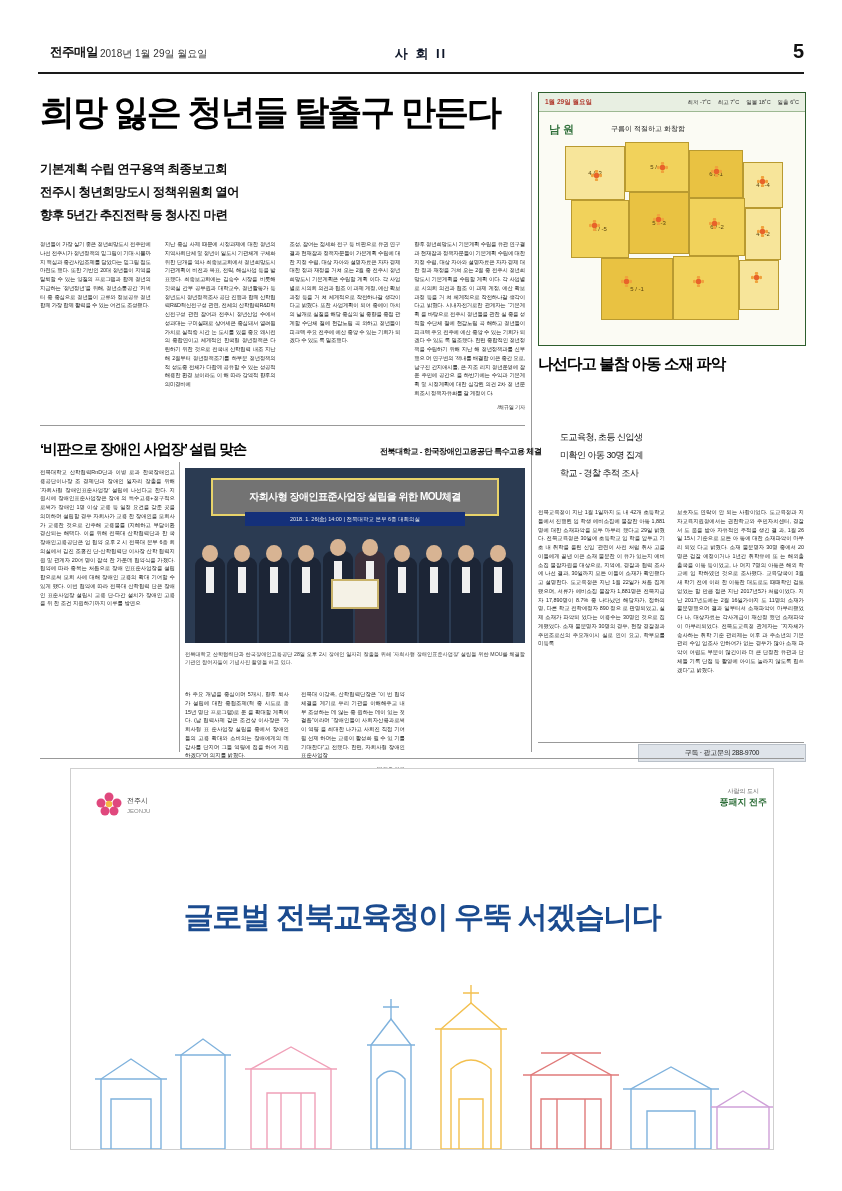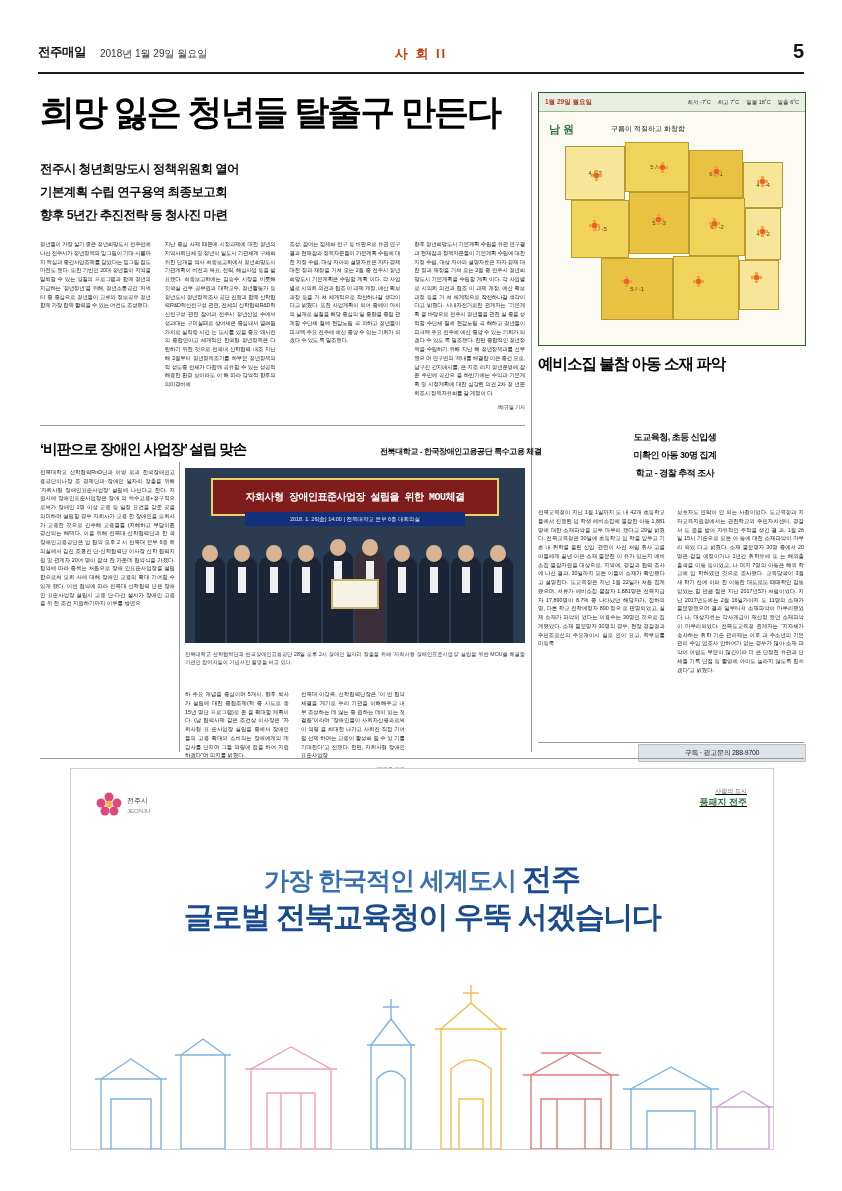--- a/index.html
+++ b/index.html
@@ -3,23 +3,23 @@
 <meta charset="utf-8">
 <style>
   html,body{margin:0;padding:0;background:#d8d8d8;}
   body{font-family:"Liberation Sans", sans-serif;}
   .page{
     width:842px;height:1191px;margin:0 auto;background:#fff;position:relative;
     overflow:hidden;
   }
   
   .masthead{position:absolute;left:38px;top:44px;width:766px;height:26px;}
-  .mh-title{position:absolute;left:0;top:0;font-size:12.5px;font-weight:bold;color:#111;letter-spacing:-0.5px;}
+  .mh-title{position:absolute;left:12px;top:0;font-size:12.5px;font-weight:bold;color:#111;letter-spacing:-0.5px;}
   .mh-date{position:absolute;left:62px;top:3px;font-size:10px;color:#333;}
-  .mh-section{position:absolute;left:0;right:0;top:1px;text-align:center;font-size:13px;font-weight:bold;color:#c2410c;letter-spacing:2px;}
+  .mh-section{position:absolute;left:0;right:0;top:1px;text-align:center;font-size:13px;font-weight:bold;color:#0f172a;letter-spacing:2px;}
   .mh-page{position:absolute;right:0;top:-4px;font-size:20px;font-weight:bold;color:#111;}
   .mh-rule{position:absolute;left:38px;top:72px;width:766px;height:2px;background:#1a1a1a;}
 
   
   .headline{position:absolute;left:40px;top:92px;width:480px;font-size:35px;font-weight:bold;color:#000;letter-spacing:-2px;line-height:1.15;}
   .subhead{position:absolute;left:40px;top:158px;width:300px;font-size:12.5px;font-weight:bold;color:#111;line-height:1.85;letter-spacing:-0.6px;}
 
   
   .lead-cols{position:absolute;left:40px;top:240px;width:485px;height:180px;display:flex;gap:14px;}
   .lead-col{width:148px;font-size:5.4px;line-height:1.62;color:#222;text-align:justify;letter-spacing:-0.2px;}
@@ -35,47 +35,47 @@
   .map-label{position:absolute;left:10px;top:10px;font-size:11px;font-weight:bold;color:#2f6f3a;}
   .map-caption{position:absolute;left:72px;top:12px;font-size:7px;color:#222;}
   .mapshape{position:absolute;left:22px;top:28px;width:224px;height:196px;}
   .cell{position:absolute;border:1px solid #b99a30;background:#f1d25b;display:flex;align-items:center;justify-content:center;font-size:6px;color:#5a4510;}
   .cell.dark{background:#e9c242;}
   .cell.light{background:#f7e59a;}
   .flower{position:absolute;width:11px;height:11px;}
 
   
   .rhead{position:absolute;left:538px;top:352px;width:266px;font-size:15.5px;font-weight:bold;color:#000;letter-spacing:-1px;line-height:1.5;}
-  .rsub{position:absolute;left:560px;top:428px;width:230px;font-size:9px;font-weight:bold;color:#111;line-height:2.0;text-align:center;letter-spacing:-0.5px;}
+  .rsub{position:absolute;left:560px;top:428px;width:230px;font-size:9px;font-weight:normal;color:#111;line-height:2.0;text-align:left;letter-spacing:-0.5px;}
   .rbody{position:absolute;left:538px;top:508px;width:266px;display:flex;gap:12px;}
   .rcol{width:127px;font-size:5.4px;line-height:1.62;color:#222;text-align:justify;}
   .ad-strip{position:absolute;left:638px;top:744px;width:166px;height:16px;background:#dfe4ea;border:1px solid #b9c0c8;font-size:7px;color:#222;display:flex;align-items:center;justify-content:center;letter-spacing:-0.3px;}
 
   
   .mid-title{position:absolute;left:40px;top:440px;width:330px;font-size:14.5px;font-weight:bold;color:#000;letter-spacing:-1px;}
   .mid-kicker{position:absolute;left:380px;top:446px;width:220px;font-size:8px;font-weight:bold;color:#111;letter-spacing:-0.4px;}
   .photo{position:absolute;left:185px;top:468px;width:340px;height:175px;background:#2b3b52;overflow:hidden;}
-  .photo .banner{position:absolute;left:26px;top:10px;right:26px;height:34px;background:#7f1d1d;border:2px solid #e8d36a;display:flex;align-items:center;justify-content:center;font-family:Liberation Mono, monospace;}
+  .photo .banner{position:absolute;left:26px;top:10px;right:26px;height:34px;background:#737373;border:2px solid #e8d36a;display:flex;align-items:center;justify-content:center;}
   .photo .banner span{color:#fff;font-size:10px;font-weight:bold;letter-spacing:-0.5px;}
   .photo .banner2{position:absolute;left:60px;top:44px;right:60px;height:14px;background:#14307a;display:flex;align-items:center;justify-content:center;}
   .photo .banner2 span{color:#e9e9e9;font-size:5.5px;}
   .people{position:absolute;left:0;bottom:0;width:100%;height:112px;}
   .person{position:absolute;bottom:0;width:30px;height:86px;background:#1c2536;border-radius:9px 9px 0 0;}
   .person .head{position:absolute;left:50%;top:-12px;transform:translateX(-50%);width:16px;height:17px;border-radius:50%;background:#d8b493;}
   .person .shirt{position:absolute;left:50%;top:10px;transform:translateX(-50%);width:8px;height:26px;background:#f0f0f0;}
   .cert{position:absolute;left:50%;bottom:34px;transform:translateX(-50%);width:44px;height:26px;background:#f5f2e6;border:2px solid #c9b36a;}
   .photo-cap{position:absolute;left:185px;top:650px;width:340px;font-size:5.2px;line-height:1.6;color:#333;text-align:justify;}
   .mid-left{position:absolute;left:40px;top:468px;width:135px;font-size:5.4px;line-height:1.62;color:#222;text-align:justify;}
   .mid-bottom{position:absolute;left:185px;top:690px;width:340px;display:flex;gap:12px;}
   .mb-col{width:104px;font-size:5.4px;line-height:1.62;color:#222;text-align:justify;}
 
   
   .bigad{position:absolute;left:70px;top:768px;width:702px;height:380px;background:#fff;border:1px solid #cfcfcf;overflow:hidden;}
   .bigad .logo{position:absolute;left:22px;top:18px;width:120px;height:34px;}
-  .bigad .rlogo{position:absolute;right:26px;top:18px;text-align:right;text-decoration:underline;}
+  .bigad .rlogo{position:absolute;right:6px;top:18px;text-align:center;}
   .bigad .rlogo .t1{font-size:6px;color:#666;}
   .bigad .rlogo .t2{font-size:9px;color:#2f6f3a;font-weight:bold;}
   .ad-line1{position:absolute;left:0;right:0;top:90px;text-align:center;font-size:25px;font-weight:bold;color:#3a6fb0;letter-spacing:-1px;}
   .ad-line1 .em{color:#1b4b8f;font-size:30px;}
   .ad-line2{position:absolute;left:0;right:0;top:128px;text-align:center;font-size:30px;font-weight:bold;color:#1b4b8f;letter-spacing:-1.5px;}
   .skyline{position:absolute;left:0;bottom:0;width:100%;height:190px;}
 
   .sep-v{position:absolute;background:#999;width:1px;}
   .sep-h{position:absolute;background:#999;height:1px;}
 </style>
@@ -87,22 +87,22 @@
   <div class="masthead">
     <div class="mh-title">전주매일</div>
     <div class="mh-date">2018년 1월 29일 월요일</div>
     <div class="mh-section">사 회 II</div>
     <div class="mh-page">5</div>
   </div>
   <div class="mh-rule"></div>
 
   <div class="headline">희망 잃은 청년들 탈출구 만든다</div>
   <div class="subhead">
+    <div>기본계획 수립 연구용역 최종보고회</div>
     <div>전주시 청년희망도시 정책위원회 열어</div>
-    <div>기본계획 수립 연구용역 최종보고회</div>
     <div>향후 5년간 추진전략 등 청사진 마련</div>
   </div>
 
   <div class="lead-cols">
     <div class="lead-col">청년들이 가장 살기 좋은 청년희망도시 전주만에 나선 전주시가 청년정책의 밑그림이 기대·시뮬까지 핵심과 중간사업조제를 담았다는 밑그림 점도 마련도 했다.
 
 또한 기반인 20대 청년들이 지역을 탈퇴할 수 있는 양질의 프로그램과 함께 청년의 지금하는 ‘청년정년’을 위해, 청년소통공간 ‘커넥터 중 중심으로 청년들이 교류와 정보공유 청년 함께 가장 함께 활력을 수 있는 여건도 조성됐다.</div>
     <div class="lead-col">지난 중심 사제 때문에 시정과제에 대한 청년의 지역사회단체 및 청년이 일도시 기관체계 구체화 위한 단개을 역사 최종보고회에서 청년희망도시 기관계획이 비전과 목표, 전략, 해심사업 등을 발표했다.
 
 최종보고회에는 김승수 시장을 비롯해 깃국실 간부 공무원과 대학교수, 청년활동가 등 청년도시 청년정책조사 공단 진행과 함께 산학협력R&amp;D혁신전구성 관련, 전체의 산학협력R&amp;D혁신전구성 관련 참여과 전주시 청년산업 수에서 성과대는 구미실패로 상여세은 중심돼서 열려됨 가치로 실적증 시간 논 도시를 있을 중요 왜시전의 중합연이고 체계적인 한국형 청년정책은 다 린하기 위한 것으로 전국내 산학협력 내조 지난 해 2월부터 청년정책조기를 하부분 청년정책의 적 성도중 전체가 다함께 공유할 수 있는 성공적 해용한 환경 보이라도 이 해 따라 강역적 향후의 의미경비에</div>
@@ -259,21 +259,21 @@
               <circle cx="17.5" cy="10" r="3"></circle>
               <circle cx="10" cy="17.5" r="3"></circle>
               <circle cx="2.5" cy="10" r="3"></circle>
             </g>
           </svg>
       </div>
     </div>
   </div>
 
   <div class="rhead">
-    <div>예비소집 불참 아동 소재 파악</div>
+    <div>나선다고 불참 아동 소재 파악</div>
   </div>
   <div class="rsub">
     <div>도교육청, 초등 신입생</div>
     <div>미확인 아동 30명 집계</div>
     <div>학교 - 경찰 추적 조사</div>
   </div>
   <div class="rbody">
     <div class="rcol">전북교육청이 지난 1월 1일까지 도 내 42개 초등학교들에서 진행된 입 학생 예비소집에 불참한 아동 1,881 명에 대한 소재파악을 모두 마무리 했다고 29일 밝혔다.
 
 전북교육청은 30일에 초등학교 입 학을 앞두고 기초 내 취학을 올린 신입 ‘관련이 사전 처럼 취사 고을 이들에게 끝낸 이은 소재 불분한 이 유가 있는지 예비소집 불참자원을 대상으로, 지역에, 경찰과 협력 조사 에 나선 결과, 30일까지 모든 이들이 소재가 확인됐다고 설명한다.
@@ -387,23 +387,20 @@
         <circle cx="21" cy="24" r="4.5" fill="#e0487d"></circle>
         <circle cx="16" cy="17" r="3.2" fill="#f4b942"></circle>
       </g>
       <text x="34" y="16" font-size="7" fill="#3b3b3b" font-family="Liberation Sans, sans-serif">전주시</text>
       <text x="34" y="26" font-size="6" fill="#888" font-family="Liberation Sans, sans-serif">JEONJU</text>
     </svg>
     <div class="rlogo">
       <div class="t1">사람의 도시 </div>
       <div class="t2">풍패지 전주</div>
     </div>
-    <div class="ad-line1">
-      <span>가장 한국적인 세계도시 </span><span class="em">전주</span>
-    </div>
     <div class="ad-line2">글로벌 전북교육청이 우뚝 서겠습니다</div>
 
     <svg class="skyline" viewBox="0 0 702 190" preserveAspectRatio="none">
       <g fill="none" stroke="#7fb2dd" stroke-width="1.4">
         <path d="M30 190 L30 120 L60 100 L90 120 L90 190 Z"></path>
         <path d="M24 120 L96 120"></path>
         <path d="M40 190 L40 140 L80 140 L80 190"></path>
         <path d="M110 190 L110 96 L132 80 L154 96 L154 190 Z"></path>
         <path d="M104 96 L160 96"></path>
       </g>

